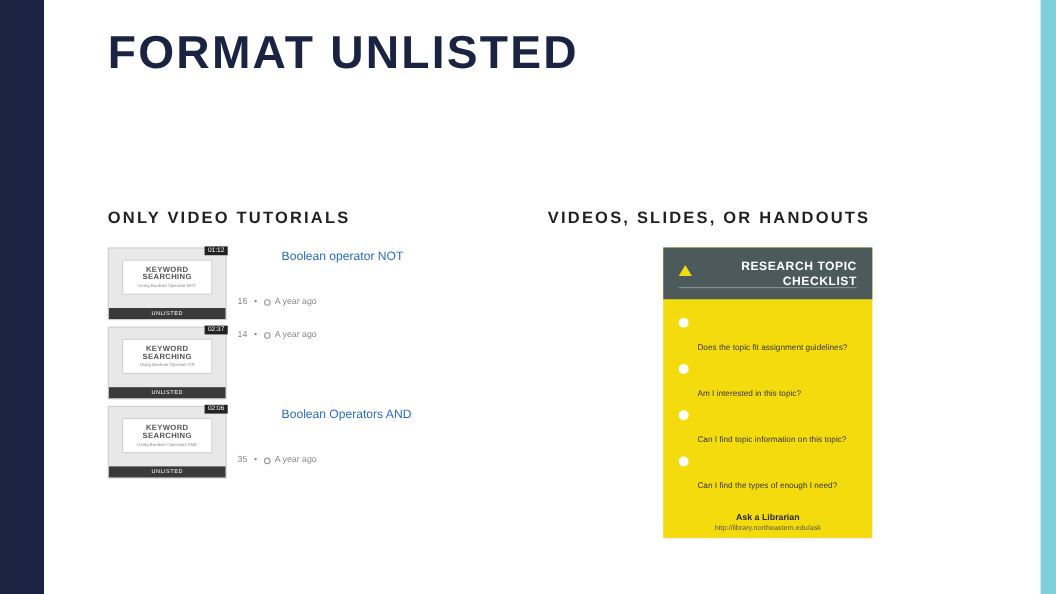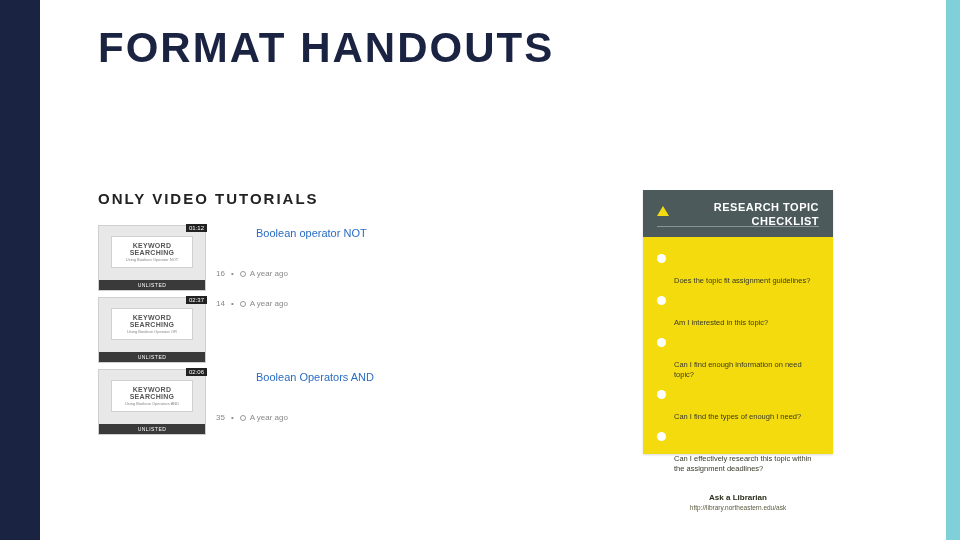--- a/index.html
+++ b/index.html
@@ -1,35 +1,35 @@
 <!DOCTYPE html>
 <html><head>
 <meta charset="utf-8">
 <style>
   * { margin: 0; padding: 0; box-sizing: border-box; }
   body { width: 960px; height: 540px; background: #fff; font-family: Arial, Helvetica, sans-serif; position: relative; overflow: hidden; }
   .left-stripe { position: absolute; left: 0; top: 0; width: 40px; height: 540px; background: #1a2442; }
   .right-stripe { position: absolute; right: 0; top: 0; width: 14px; height: 540px; background: #7fd0d8; }
   .content { position: absolute; left: 98px; top: 24px; right: 30px; bottom: 20px; }
   .title { font-size: 42px; font-weight: 800; letter-spacing: 2px; color: #1a2442; font-family: "Arial Black", Arial, sans-serif; }
-  .cols { display: flex; gap: 40px; margin-top: 118px; }
+  .cols { display: flex; margin-top: 118px; }
   .col { flex: 0 0 400px; }
   .col-heading { font-size: 15px; font-weight: 800; letter-spacing: 2px; color: #222; margin-bottom: 18px; }
   
   .video-list { width: 355px; }
   .vitem { display: flex; margin-bottom: 6px; }
   .thumb { width: 108px; height: 66px; background: #e8e8e8; position: relative; border: 1px solid #cfcfcf; }
   .thumb-inner { position: absolute; left: 12px; top: 10px; right: 12px; bottom: 22px; background: #fff; border: 1px solid #d0d0d0; display: flex; flex-direction: column; align-items: center; justify-content: center; }
   .thumb-kw { font-size: 7px; font-weight: 700; color: #555; letter-spacing: 0.3px; text-align: center; line-height: 1.0; }
   .thumb-sub { font-size: 4px; color: #888; margin-top: 1px; }
   .thumb-label { position: absolute; left: 0; right: 0; bottom: 0; height: 10px; background: #3a3a3a; color: #fff; font-size: 5px; letter-spacing: 0.5px; display: flex; align-items: center; justify-content: center; }
   .thumb-dur { position: absolute; right: -2px; top: -2px; background: #222; color: #fff; font-size: 6px; padding: 1px 3px; }
   .meta { flex: 1; padding-left: 10px; padding-top: 2px; }
   .vtitle { font-size: 11px; color: #2a6cc3; margin-bottom: 30px; padding-left: 40px; }
-  .vstats { font-size: 8px; color: #888; display: flex; align-items: center; gap: 4px; }
+  .vstats { font-size: 8px; color: #888; display: flex; align-items: flex-end; gap: 4px; }
   .vstats .dot::before { content: "•"; margin: 0 2px; }
   .clockicon { display:inline-block; width:6px; height:6px; border:1px solid #999; border-radius:50%; position:relative; }
   
   .card-wrap { display:flex; justify-content:center; }
   .card { width: 190px; height: 264px; background: #f3db0d; box-shadow: 0 1px 2px rgba(0,0,0,0.15); display:flex; flex-direction:column; }
   .card-top { height: 78px; background: #4c5a5c; color: #fff; display:flex; flex-direction:column; align-items:flex-end; justify-content:center; padding: 10px 14px 8px 14px; position:relative; }
   .card-top-title { font-size: 11px; letter-spacing: 0.5px; text-align: right; line-height: 1.3; font-weight: 700; }
   .card-top-rule { position:absolute; left:14px; right:14px; bottom:10px; height:1px; background: rgba(255,255,255,0.35); }
   .triangle { position:absolute; left:14px; top:16px; width:0; height:0; border-left:6px solid transparent; border-right:6px solid transparent; border-bottom:10px solid #f3db0d; }
   .card-body { flex:1; padding: 16px 14px 6px 14px; }
@@ -40,21 +40,21 @@
   .foot-title { font-size: 8px; font-weight:700; color:#2b2b1c; margin-bottom:2px; }
   .foot-url { font-size: 6.5px; color:#5a5a40; }
 </style>
 </head>
 <body>
 
 <div class="left-stripe"></div>
 <div class="right-stripe"></div>
 
 <div class="content">
-  <h1 class="title">FORMAT HANDOUTS</h1>
+  <h1 class="title">FORMAT UNLISTED</h1>
 
   <div class="cols">
 
     <div class="col">
       <div class="col-heading">ONLY VIDEO TUTORIALS</div>
 
       <div class="video-list">
 
         <div class="vitem">
           <div class="thumb">
@@ -112,20 +112,21 @@
               <span class="clockicon"></span>
               <span>A year ago</span>
             </div>
           </div>
         </div>
 
       </div>
     </div>
 
     <div class="col">
+      <div class="col-heading">VIDEOS, SLIDES, OR HANDOUTS</div>
 
       <div class="card-wrap">
         <div class="card">
           <div class="card-top">
             <span class="triangle"></span>
             <div class="card-top-title">
               <div>RESEARCH TOPIC</div>
               <div>CHECKLIST</div>
             </div>
             <div class="card-top-rule"></div>
@@ -134,29 +135,25 @@
             <div class="check-item">
                 <span class="bubble"></span>
                 <span class="check-text">Does the topic fit assignment guidelines?</span>
               </div>
             <div class="check-item">
                 <span class="bubble"></span>
                 <span class="check-text">Am I interested in this topic?</span>
               </div>
             <div class="check-item">
                 <span class="bubble"></span>
-                <span class="check-text">Can I find enough information on need topic?</span>
+                <span class="check-text">Can I find topic information on this topic?</span>
               </div>
             <div class="check-item">
                 <span class="bubble"></span>
                 <span class="check-text">Can I find the types of enough I need?</span>
-              </div>
-            <div class="check-item">
-                <span class="bubble"></span>
-                <span class="check-text">Can I effectively research this topic within the assignment deadlines?</span>
               </div>
           </div>
           <div class="card-foot">
             <div class="foot-title">Ask a Librarian</div>
             <div class="foot-url">http://library.northeastern.edu/ask</div>
           </div>
         </div>
       </div>
     </div>
 

